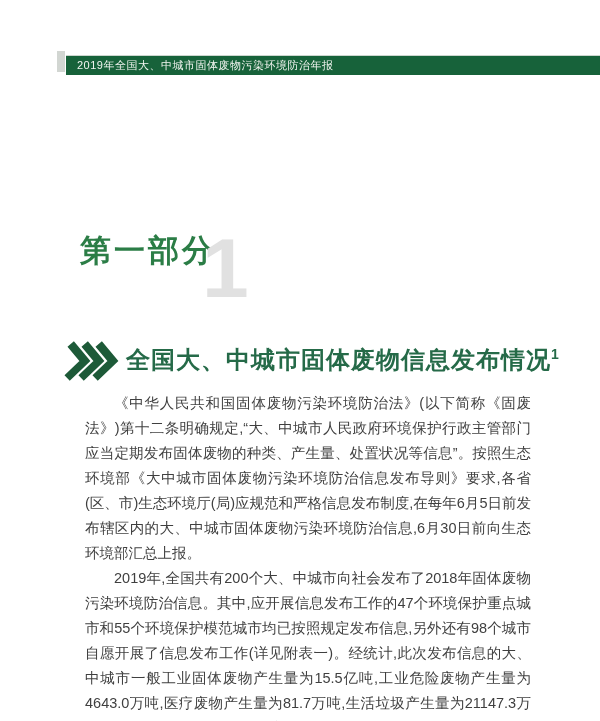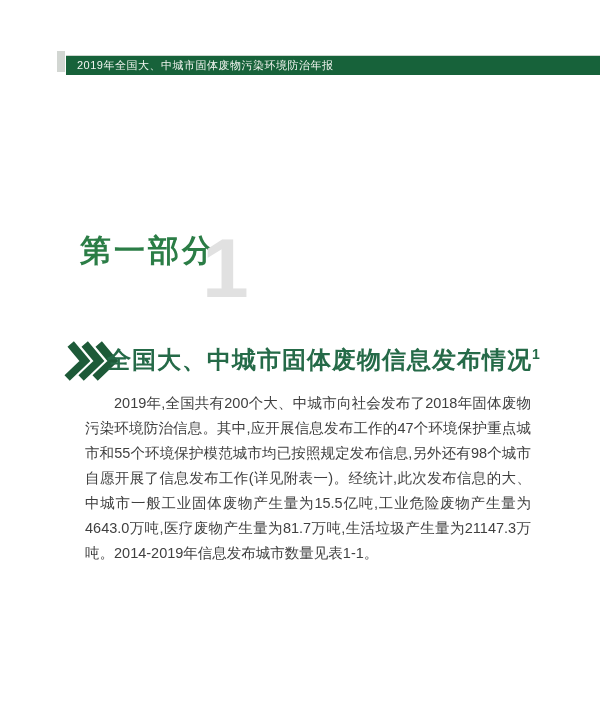--- a/index.html
+++ b/index.html
@@ -81,21 +81,21 @@
   
   .chevrons {
     position: absolute;
     left: 63px;
     top: 341px;
     width: 56px;
     height: 40px;
   }
   .section-heading {
     position: absolute;
-    left: 107px;
+    left: 126px;
     top: 344px;
     font-size: 24px;
     font-weight: 600;
     color: #256a48;
     letter-spacing: 1px;
     white-space: nowrap;
   }
   .section-heading sup {
     font-size: 14px;
     font-weight: 600;
@@ -141,16 +141,17 @@
         <polyline points="8,3 24,20 8,37"></polyline>
         <polyline points="22,3 38,20 22,37"></polyline>
         <polyline points="36,3 52,20 36,37"></polyline>
       </g>
     </svg>
   </div>
 
   <div class="section-heading"><span>全国大、中城市固体废物信息发布情况</span><sup>1</sup></div>
 
   <div class="body-text">
+    <p>《中华人民共和国固体废物污染环境防治法》(以下简称《固废法》)第十二条明确规定,“大、中城市人民政府环境保护行政主管部门应当定期发布固体废物的种类、产生量、处置状况等信息”。按照生态环境部《大中城市固体废物污染环境防治信息发布导则》要求,各省(区、市)生态环境厅(局)应规范和严格信息发布制度,在每年6月5日前发布辖区内的大、中城市固体废物污染环境防治信息,6月30日前向生态环境部汇总上报。</p>
     <p>2019年,全国共有200个大、中城市向社会发布了2018年固体废物污染环境防治信息。其中,应开展信息发布工作的47个环境保护重点城市和55个环境保护模范城市均已按照规定发布信息,另外还有98个城市自愿开展了信息发布工作(详见附表一)。经统计,此次发布信息的大、中城市一般工业固体废物产生量为15.5亿吨,工业危险废物产生量为4643.0万吨,医疗废物产生量为81.7万吨,生活垃圾产生量为21147.3万吨。2014-2019年信息发布城市数量见表1-1。</p>
   </div>
 
 </div>
 
 </body></html>

